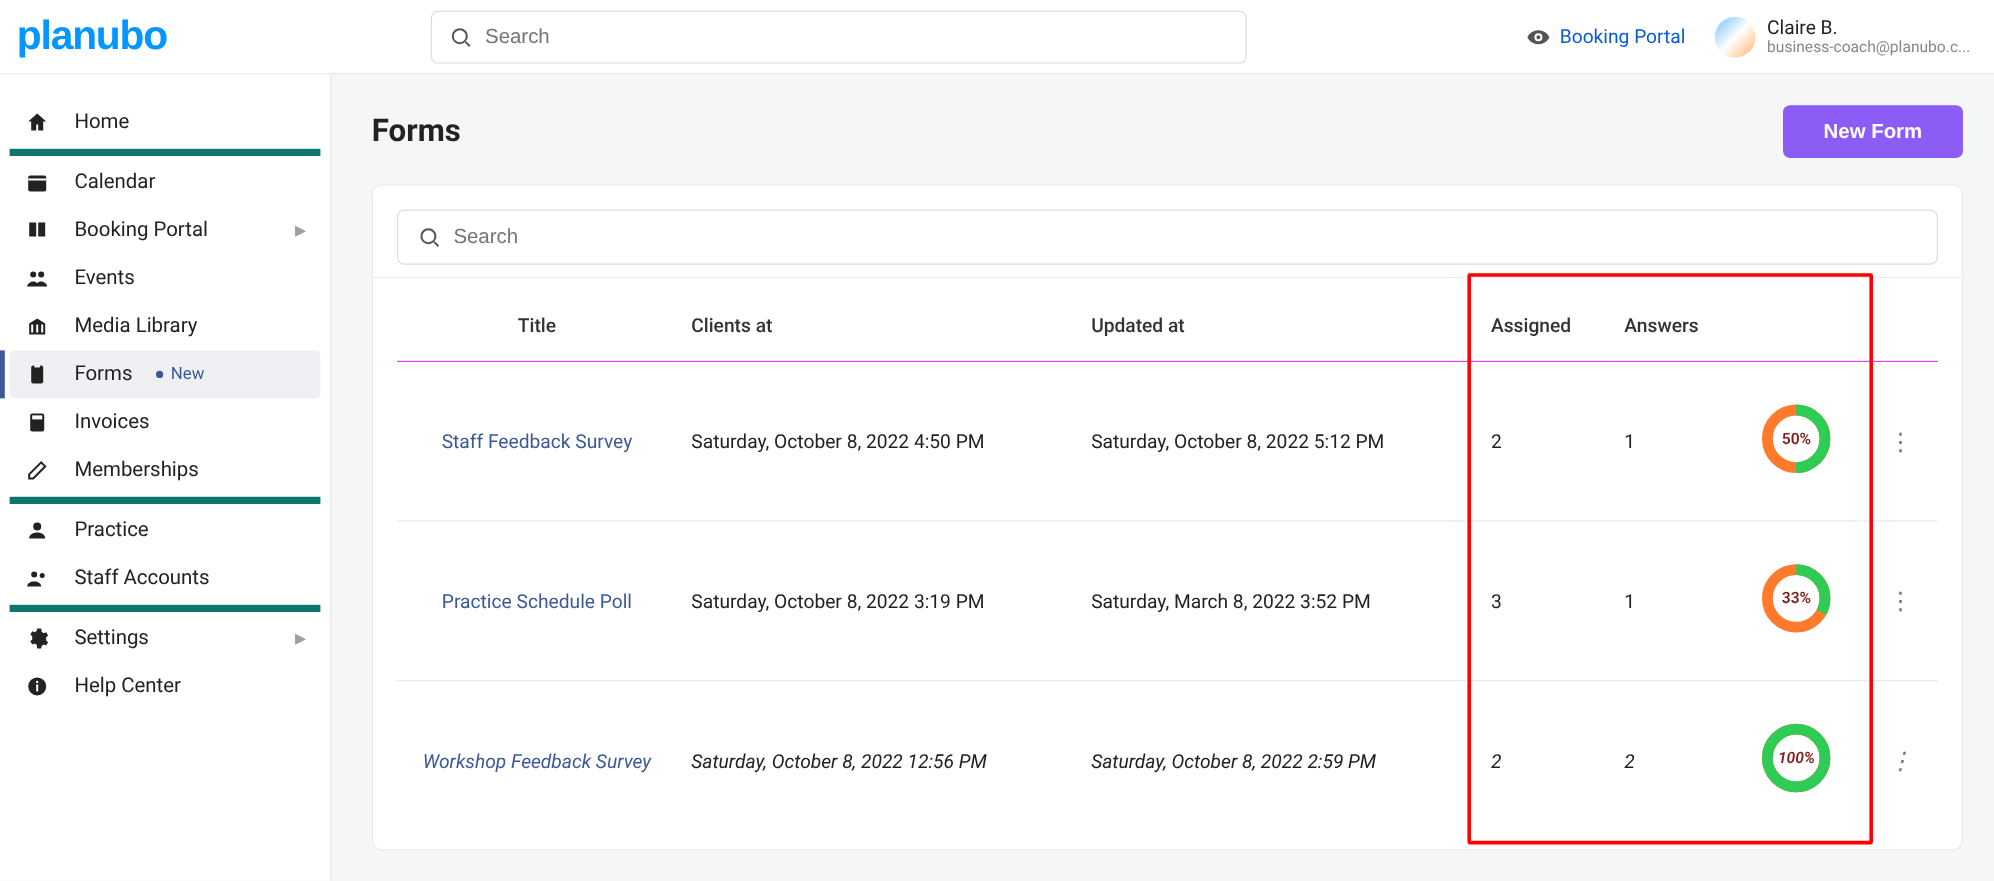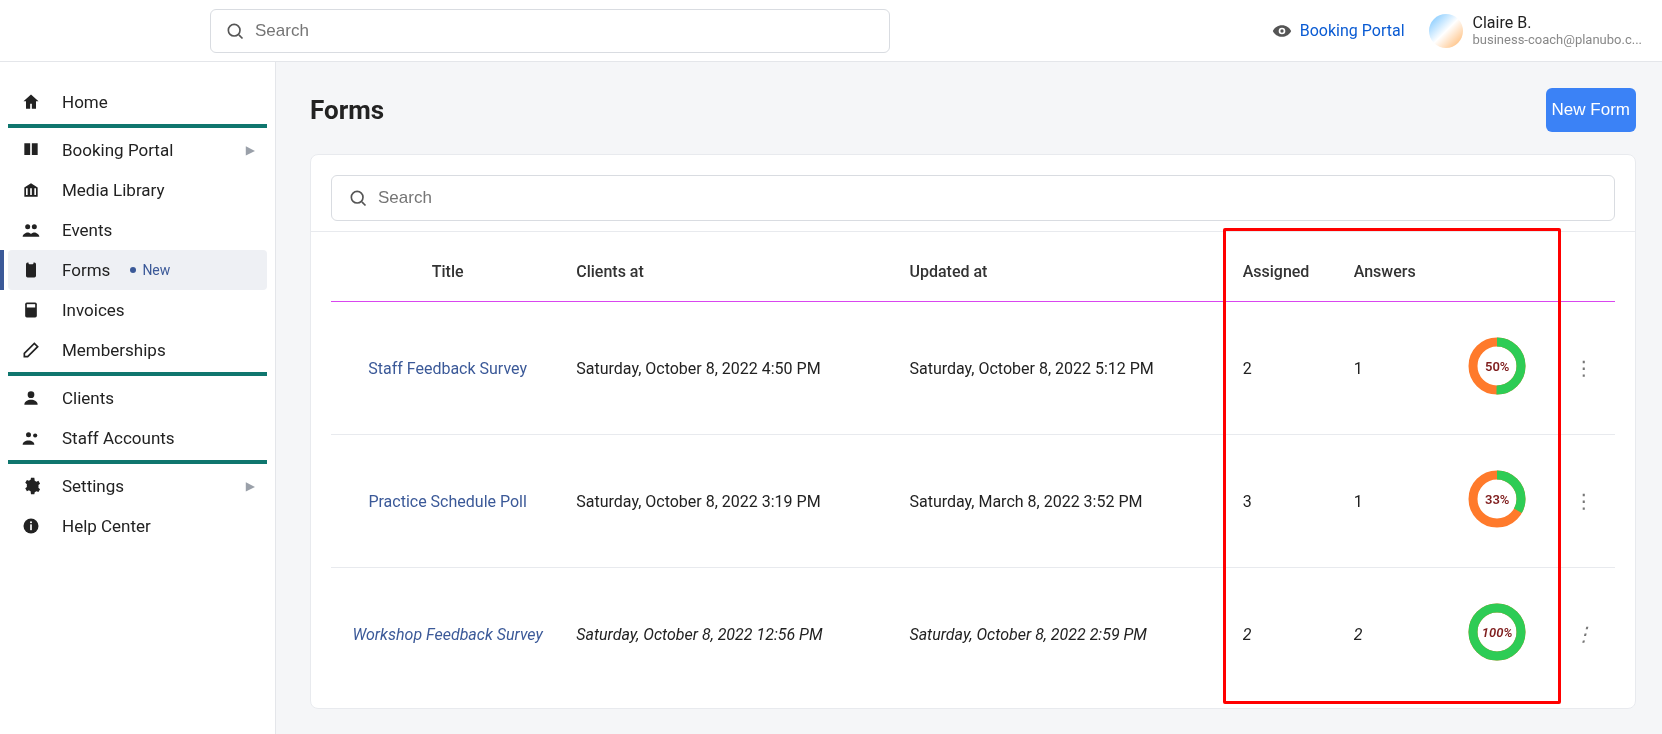--- a/index.html
+++ b/index.html
@@ -84,21 +84,21 @@
     display: flex;
     height: calc(734px - 62px);
   }
   .sidebar {
     width: 276px;
     background: #fff;
     border-right: 1px solid #e4e6ea;
     padding: 18px 8px 18px 8px;
   }
   .side-group {
-    border-bottom: 4px solid #0f766e;
+    border-bottom: 6px solid #0f766e;
     padding: 2px 0;
   }
   .side-group:last-child { border-bottom: none; }
   .side-item {
     display: flex;
     align-items: center;
     gap: 20px;
     padding: 10px 12px;
     border-radius: 4px;
     cursor: pointer;
@@ -145,27 +145,27 @@
     display:flex;
     align-items:center;
     justify-content:space-between;
     margin-bottom: 22px;
   }
   .page-title {
     font-size: 26px;
     font-weight: 700;
   }
   .new-form-btn {
-    background:#3b82f6;
+    background:#8b5cf6;
     color:#fff;
     border:none;
     border-radius:6px;
-    padding:12px 6px;
+    padding:12px 34px;
     font-size:17px;
-    font-weight:400;
+    font-weight:700;
     cursor:pointer;
   }
 
   .card {
     background:#fff;
     border-radius:8px;
     padding: 20px 20px 8px 20px;
     border:1px solid #e8eaee;
   }
   .card-search {
@@ -232,20 +232,21 @@
   }
   .table-wrap { position:relative; }
 
   .search-icon-svg { width:20px;height:20px;flex-shrink:0;color:#555;}
   .side-svg {width:20px;height:20px;}
 </style>
 </head>
 <body>
 
 <div class="topbar">
+  <div class="logo">planubo</div>
 
   <div class="top-search">
     <svg class="search-icon-svg" viewBox="0 0 24 24" fill="none" stroke="currentColor" stroke-width="2">
         <circle cx="11" cy="11" r="7"></circle>
         <line x1="21" y1="21" x2="16.65" y2="16.65"></line>
       </svg>
     <input type="text" placeholder="Search" style="">
   </div>
 
   <div class="top-right">
@@ -275,43 +276,53 @@
               <path d="M12 3l9 8h-3v9h-5v-6H11v6H6v-9H3z"></path>
             </svg>
           </span>
         <span>Home</span>
       </div>
     </div>
     <div class="side-group">
       <div class="side-item">
         <span class="icon">
             <svg class="side-svg" viewBox="0 0 24 24" fill="currentColor">
+              <rect x="3" y="5" width="18" height="16" rx="2"></rect>
+              <rect x="3" y="5" width="18" height="4" fill="#fff" opacity="0"></rect>
+              <line x1="3" y1="9" x2="21" y2="9" stroke="#fff" stroke-width="2"></line>
+            </svg>
+          </span>
+        <span>Calendar</span>
+      </div>
+      <div class="side-item">
+        <span class="icon">
+            <svg class="side-svg" viewBox="0 0 24 24" fill="currentColor">
               <path d="M4 4h7v14H4zM13 4h7v14h-7z"></path>
             </svg>
           </span>
         <span>Booking Portal</span>
         <span class="chev">▶</span>
-      </div>
-      <div class="side-item">
-        <span class="icon">
-            <svg class="side-svg" viewBox="0 0 24 24" fill="currentColor">
-              <path d="M4 20V9l8-5 8 5v11H4zm2-2h2V10H6zm5 0h2V10h-2zm5 0h2V10h-2z"></path>
-            </svg>
-          </span>
-        <span>Media Library</span>
       </div>
       <div class="side-item">
         <span class="icon">
             <svg class="side-svg" viewBox="0 0 24 24" fill="currentColor">
               <circle cx="8" cy="8" r="3"></circle>
               <circle cx="16" cy="8" r="3"></circle>
               <path d="M2 20c0-3 4-5 6-5s6 2 6 5zM10 20c0-3 4-5 6-5s6 2 6 5z"></path>
             </svg>
           </span>
         <span>Events</span>
+      </div>
+      <div class="side-item">
+        <span class="icon">
+            <svg class="side-svg" viewBox="0 0 24 24" fill="currentColor">
+              <path d="M4 20V9l8-5 8 5v11H4zm2-2h2V10H6zm5 0h2V10h-2zm5 0h2V10h-2z"></path>
+            </svg>
+          </span>
+        <span>Media Library</span>
       </div>
       <div class="side-item active">
         <span class="icon">
             <svg class="side-svg" viewBox="0 0 24 24" fill="currentColor">
               <rect x="6" y="3" width="12" height="18" rx="2"></rect>
               <rect x="9" y="1" width="6" height="4" rx="1" fill="#eef0f4"></rect>
             </svg>
           </span>
         <span>Forms</span>
         <span class="new-badge">
@@ -338,21 +349,21 @@
       </div>
     </div>
     <div class="side-group">
       <div class="side-item">
         <span class="icon">
             <svg class="side-svg" viewBox="0 0 24 24" fill="currentColor">
               <circle cx="12" cy="8" r="4"></circle>
               <path d="M4 20c0-4 4-6 8-6s8 2 8 6z"></path>
             </svg>
           </span>
-        <span>Clients</span>
+        <span>Practice</span>
       </div>
       <div class="side-item">
         <span class="icon">
             <svg class="side-svg" viewBox="0 0 24 24" fill="currentColor">
               <circle cx="9" cy="8" r="3"></circle>
               <circle cx="17" cy="9" r="2.5"></circle>
               <path d="M2 20c0-3 3-5 7-5s7 2 7 5z"></path>
             </svg>
           </span>
         <span>Staff Accounts</span>

